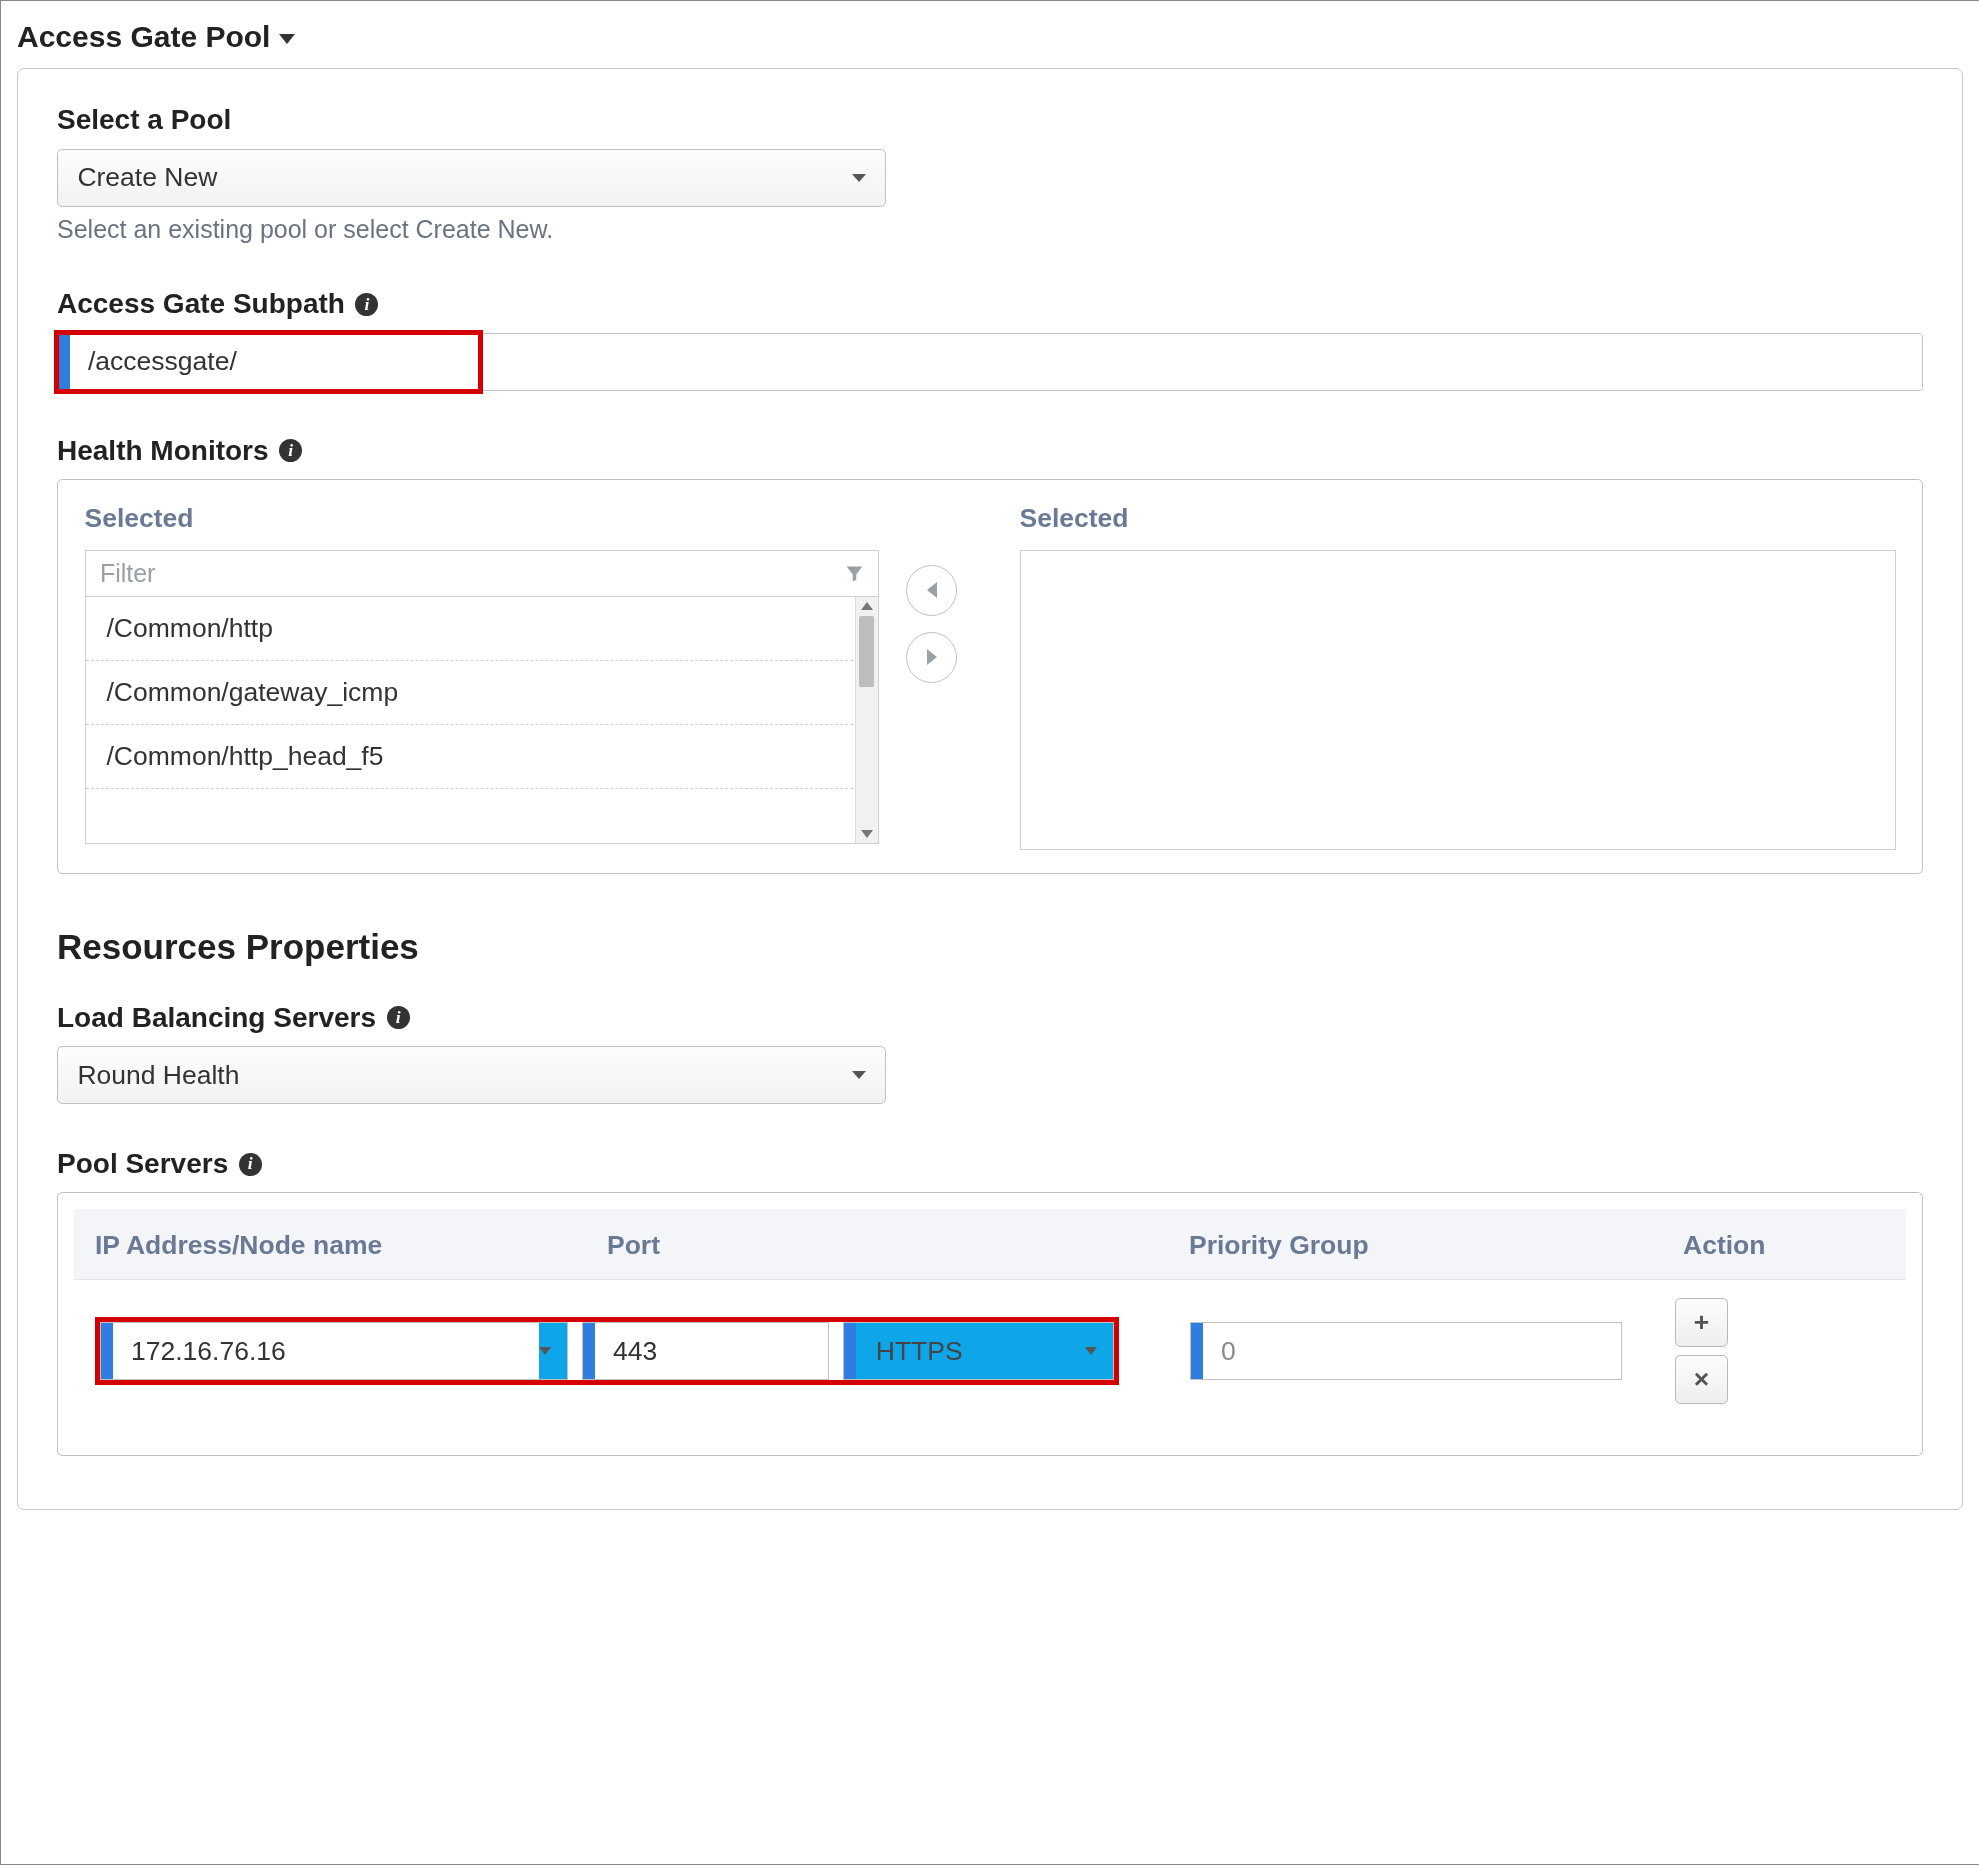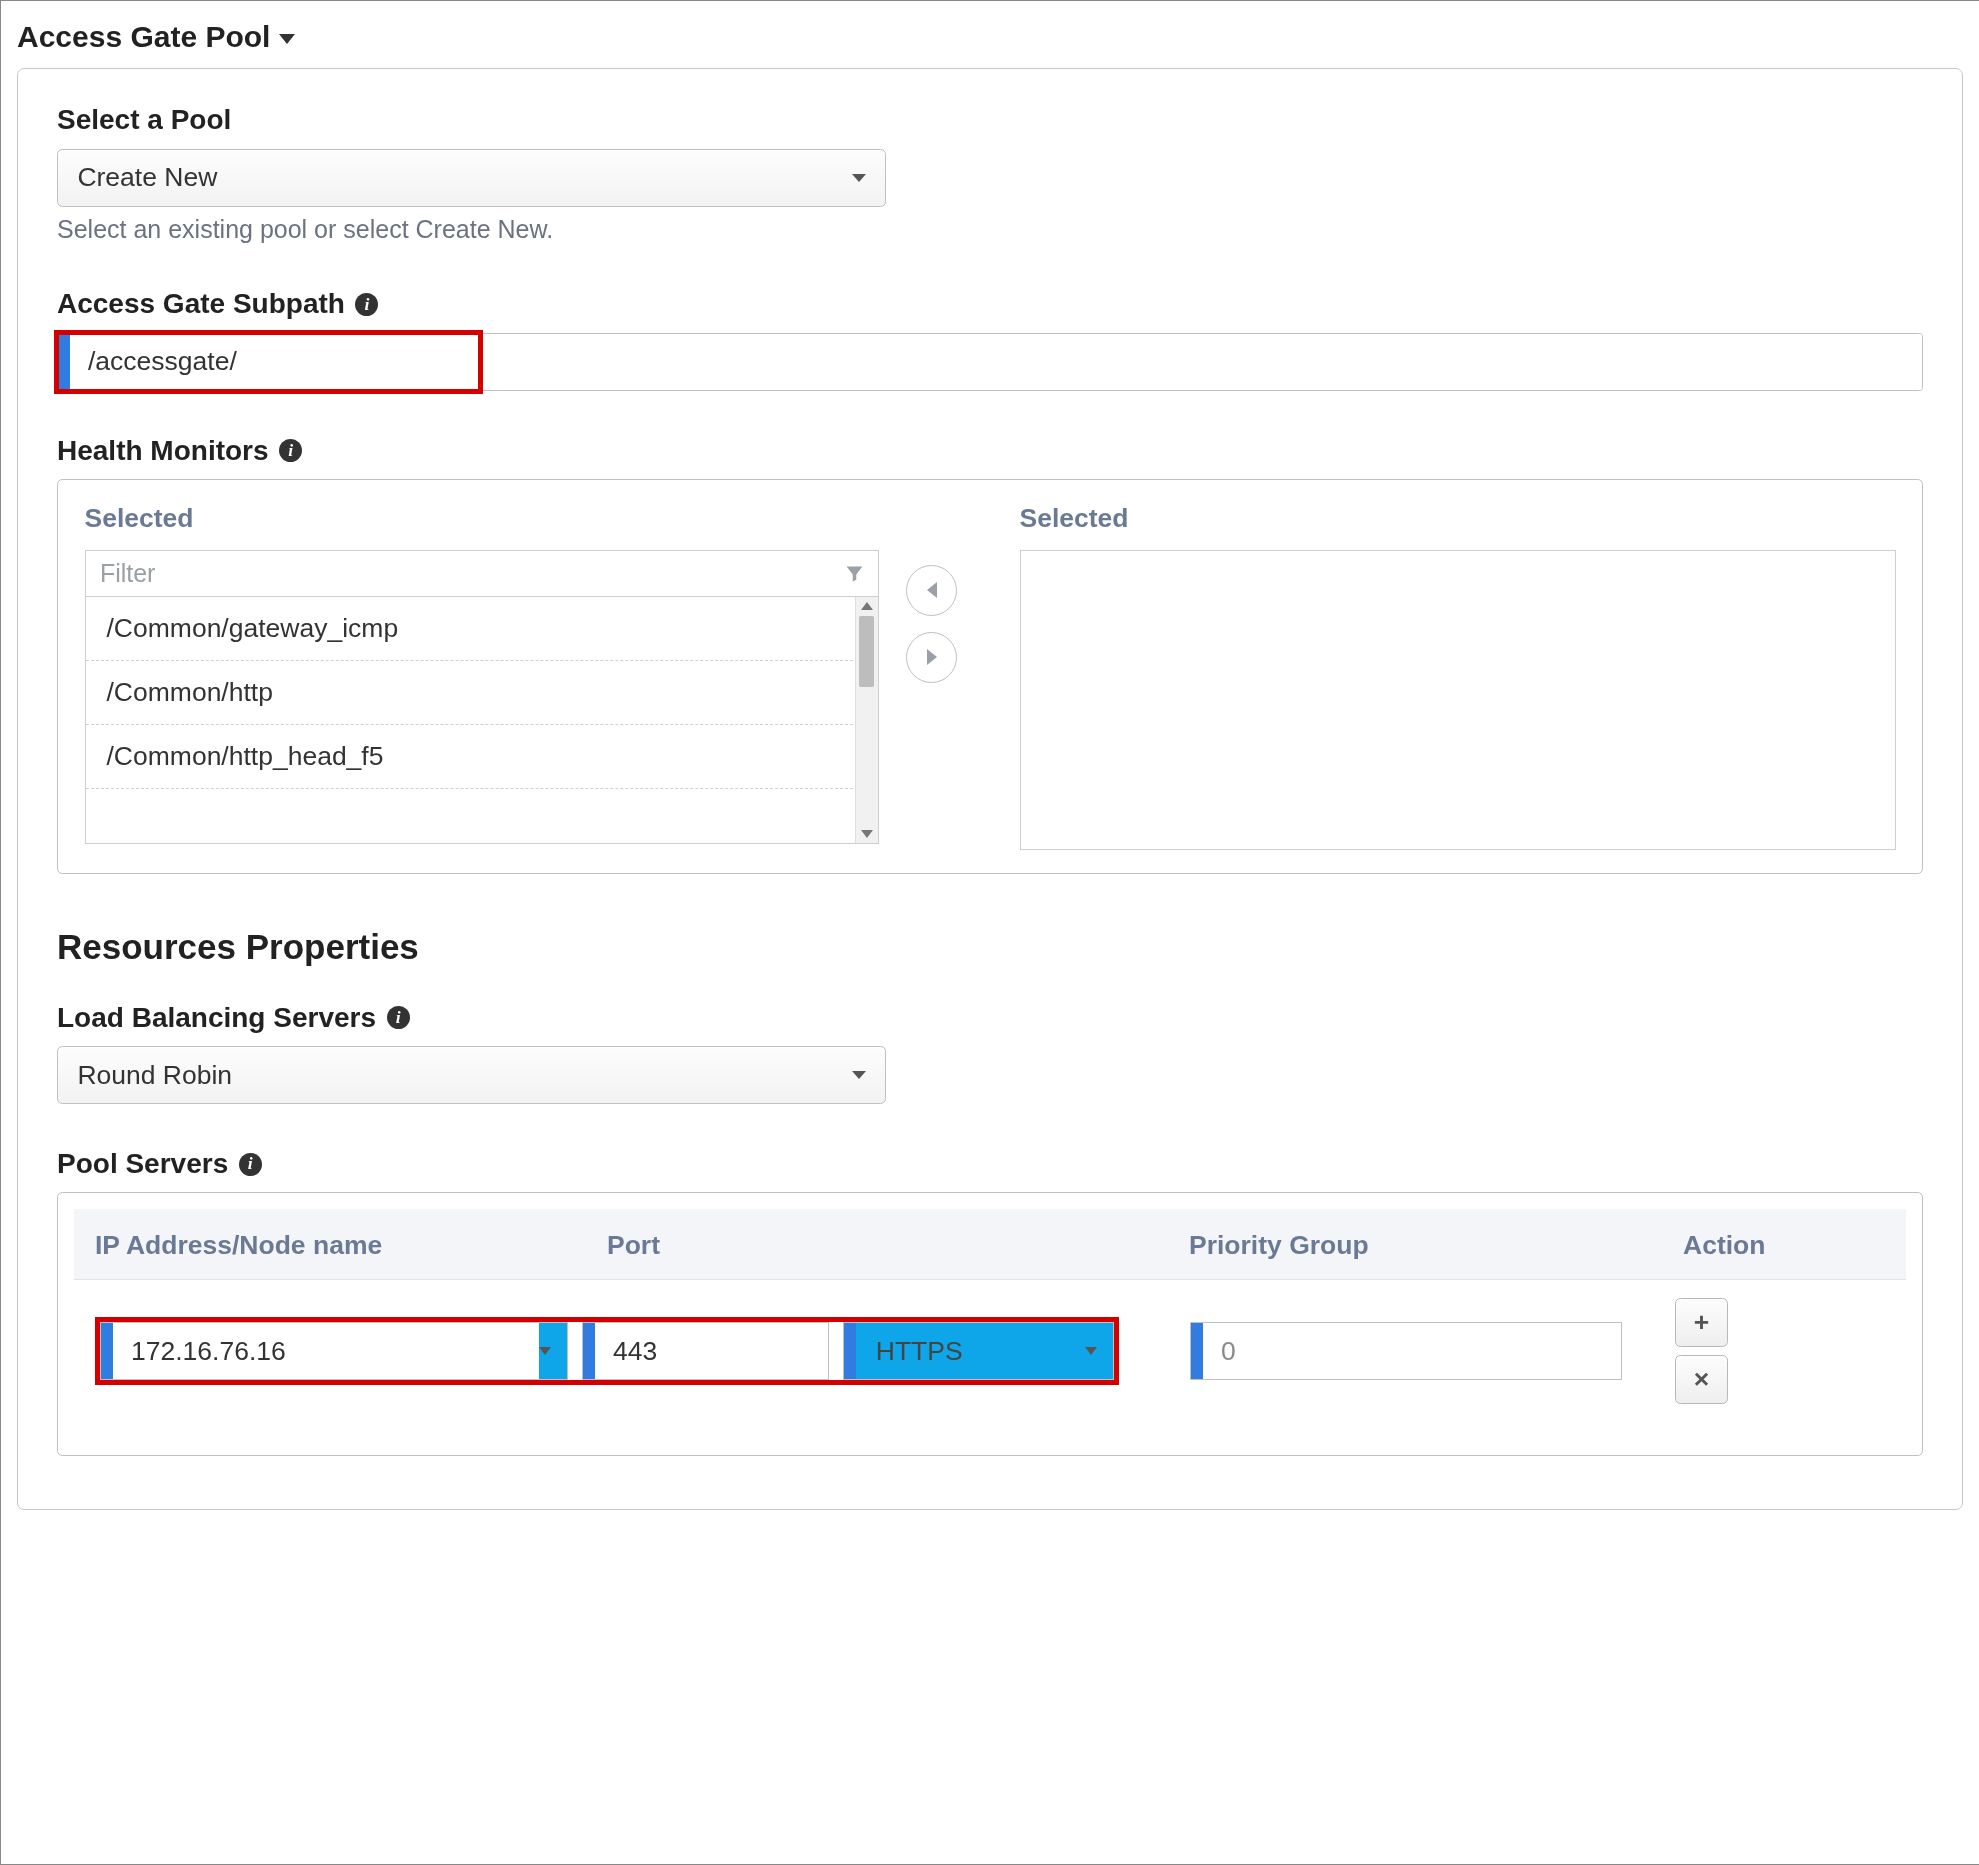--- a/index.html
+++ b/index.html
@@ -323,22 +323,22 @@
         <div class="col-title">Selected</div>
         <div class="filter-row">
           <input class="filter-input" placeholder="Filter" style="">
           <span class="funnel-icon">
             <svg width="21" height="21" viewBox="0 0 24 24">
                 <path d="M3 4h18l-7 9v6l-4 2v-8L3 4z" fill="#9aa0a6"></path>
               </svg>
           </span>
         </div>
         <div class="list-box">
+          <div class="list-item">/Common/http</div>
           <div class="list-item">/Common/gateway_icmp</div>
-          <div class="list-item">/Common/http</div>
           <div class="list-item">/Common/http_head_f5</div>
           <div class="fake-scrollbar">
             <div class="arrow-up"></div>
             <div class="thumb"></div>
             <div class="arrow-down"></div>
           </div>
         </div>
       </div>
       <div class="move-btns">
         <div class="circle-btn">
@@ -354,21 +354,21 @@
       </div>
     </div>
 
     <div class="subheading">Resources Properties</div>
 
     <div class="field-label">
       <span>Load Balancing Servers</span>
       <span class="info-icon">i</span>
     </div>
     <div class="select-box select-pool">
-      <span>Round Robin</span>
+      <span>Round Health</span>
       <span class="chevron-down-icon"></span>
     </div>
 
     <div class="field-label gap-lg">
       <span>Pool Servers</span>
       <span class="info-icon">i</span>
     </div>
 
     <div class="servers-table">
       <div class="servers-header">

